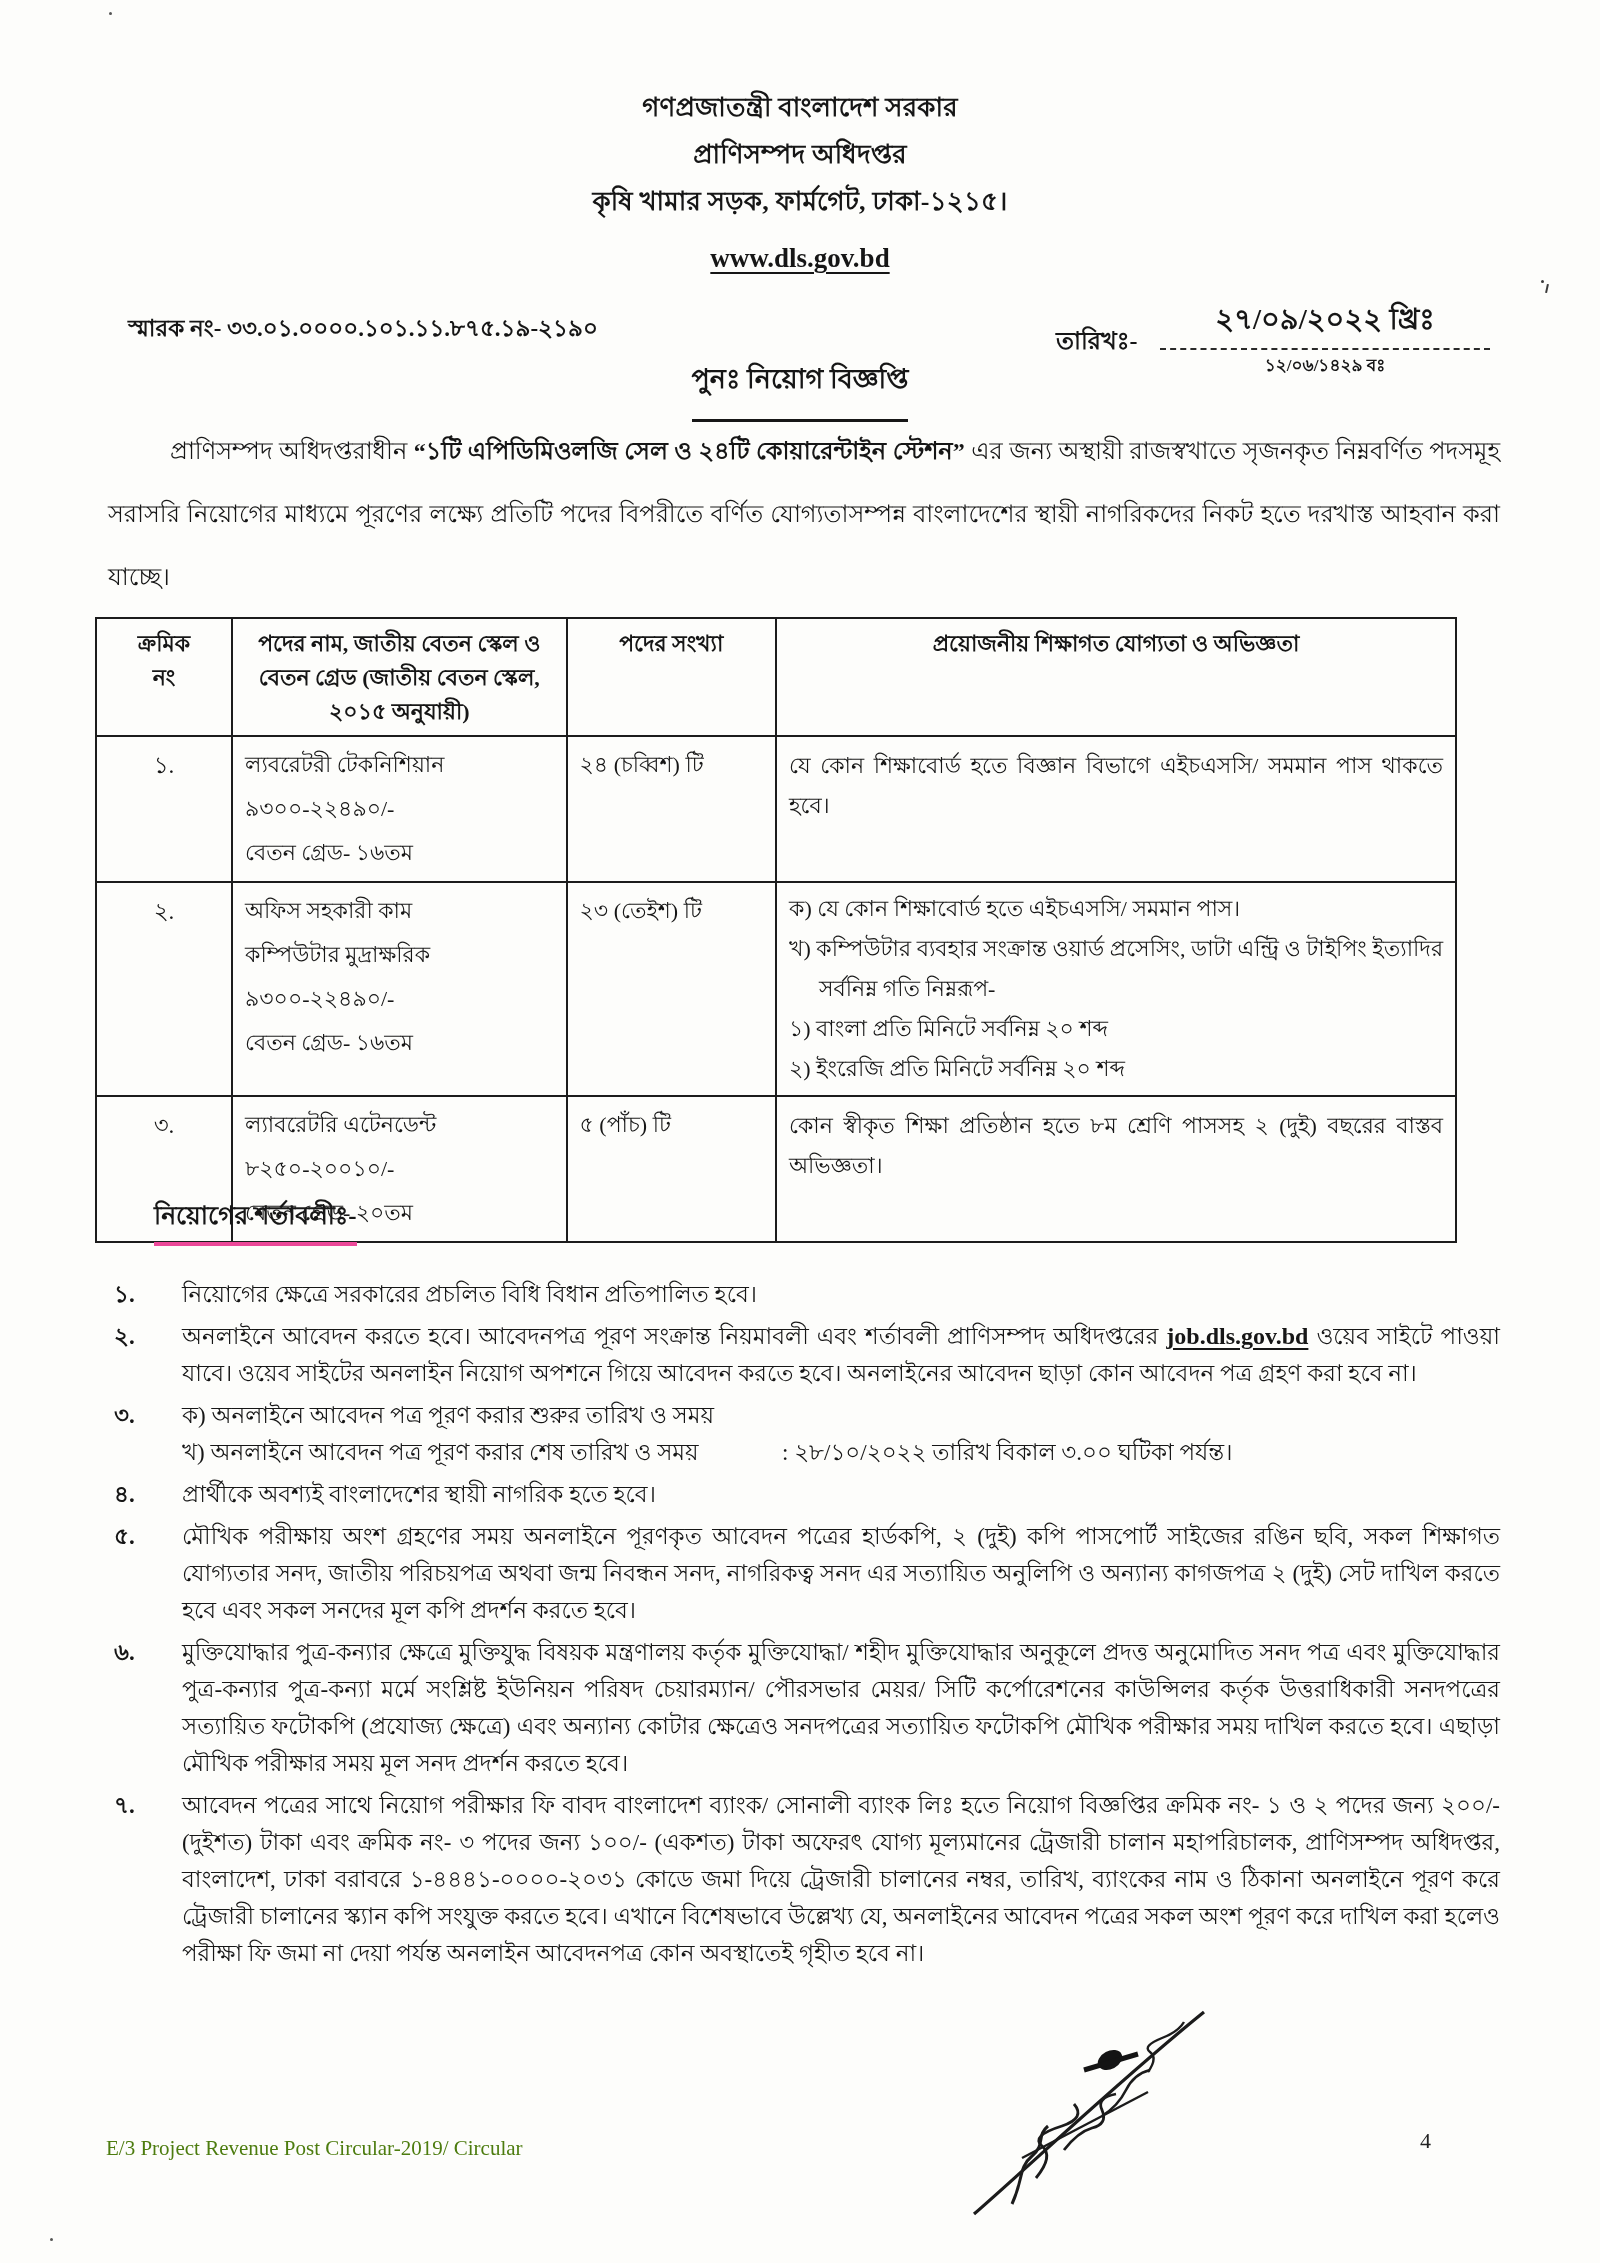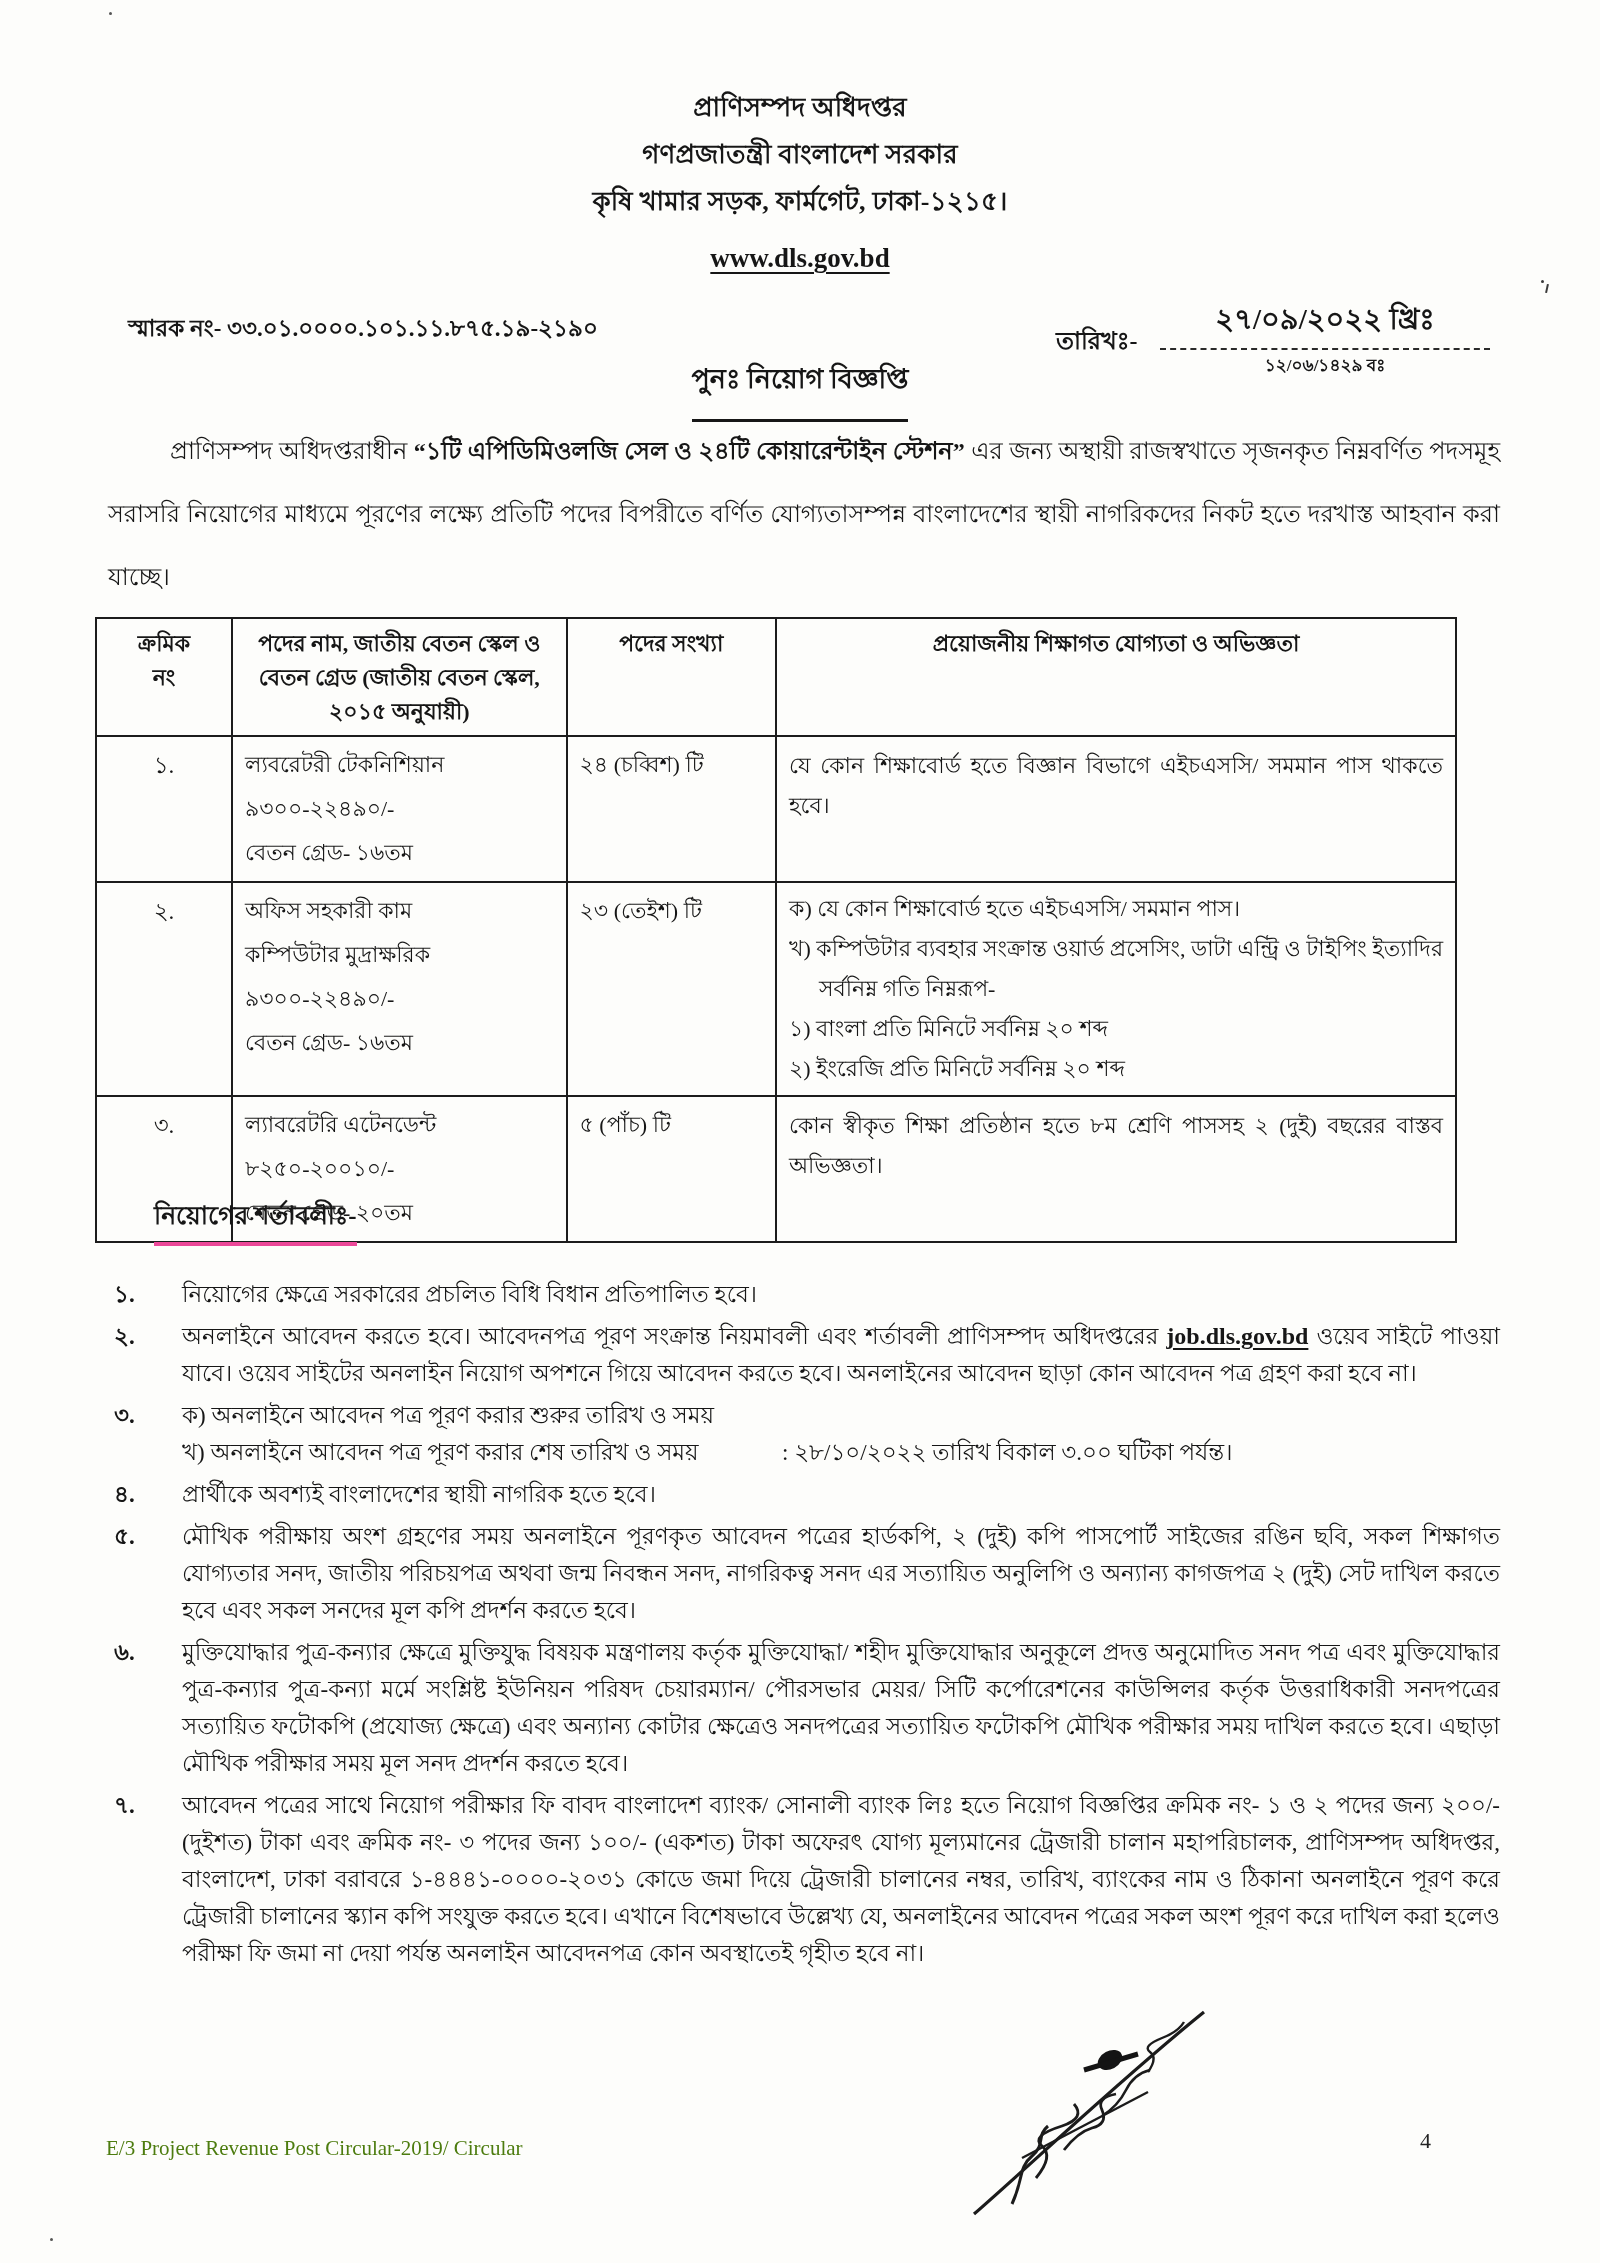--- a/index.html
+++ b/index.html
@@ -96,22 +96,22 @@
   .ink-mark { position:absolute; left:1541px; top:278px; width:10px; height:16px; }
   .ink-mark span { position:absolute; background:#3a3a3a; }
   .ink-dot1 { left:0; top:2px; width:3px; height:3px; border-radius:50%; }
   .ink-dot2 { left:5px; top:6px; width:2px; height:9px; transform:rotate(12deg); }
   .speck { position:absolute; background:#555; border-radius:50%; }
 </style>
 </head>
 <body>
 
 <div class="header-block">
+  <div class="header-line bn">গণপ্রজাতন্ত্রী বাংলাদেশ সরকার</div>
   <div class="header-line bn">প্রাণিসম্পদ অধিদপ্তর</div>
-  <div class="header-line bn">গণপ্রজাতন্ত্রী বাংলাদেশ সরকার</div>
   <div class="header-line bn">কৃষি খামার সড়ক, ফার্মগেট, ঢাকা-১২১৫।</div>
   <div><span class="website">www.dls.gov.bd</span></div>
 </div>
 
 <div class="memo-row">
   <div class="memo-no bn">স্মারক নং- ৩৩.০১.০০০০.১০১.১১.৮৭৫.১৯-২১৯০</div>
   <div class="date-group">
     <span class="date-label bn">তারিখঃ-</span>
     <div class="date-stack">
       <div class="date-top bn">২৭/০৯/২০২২ খ্রিঃ</div>

